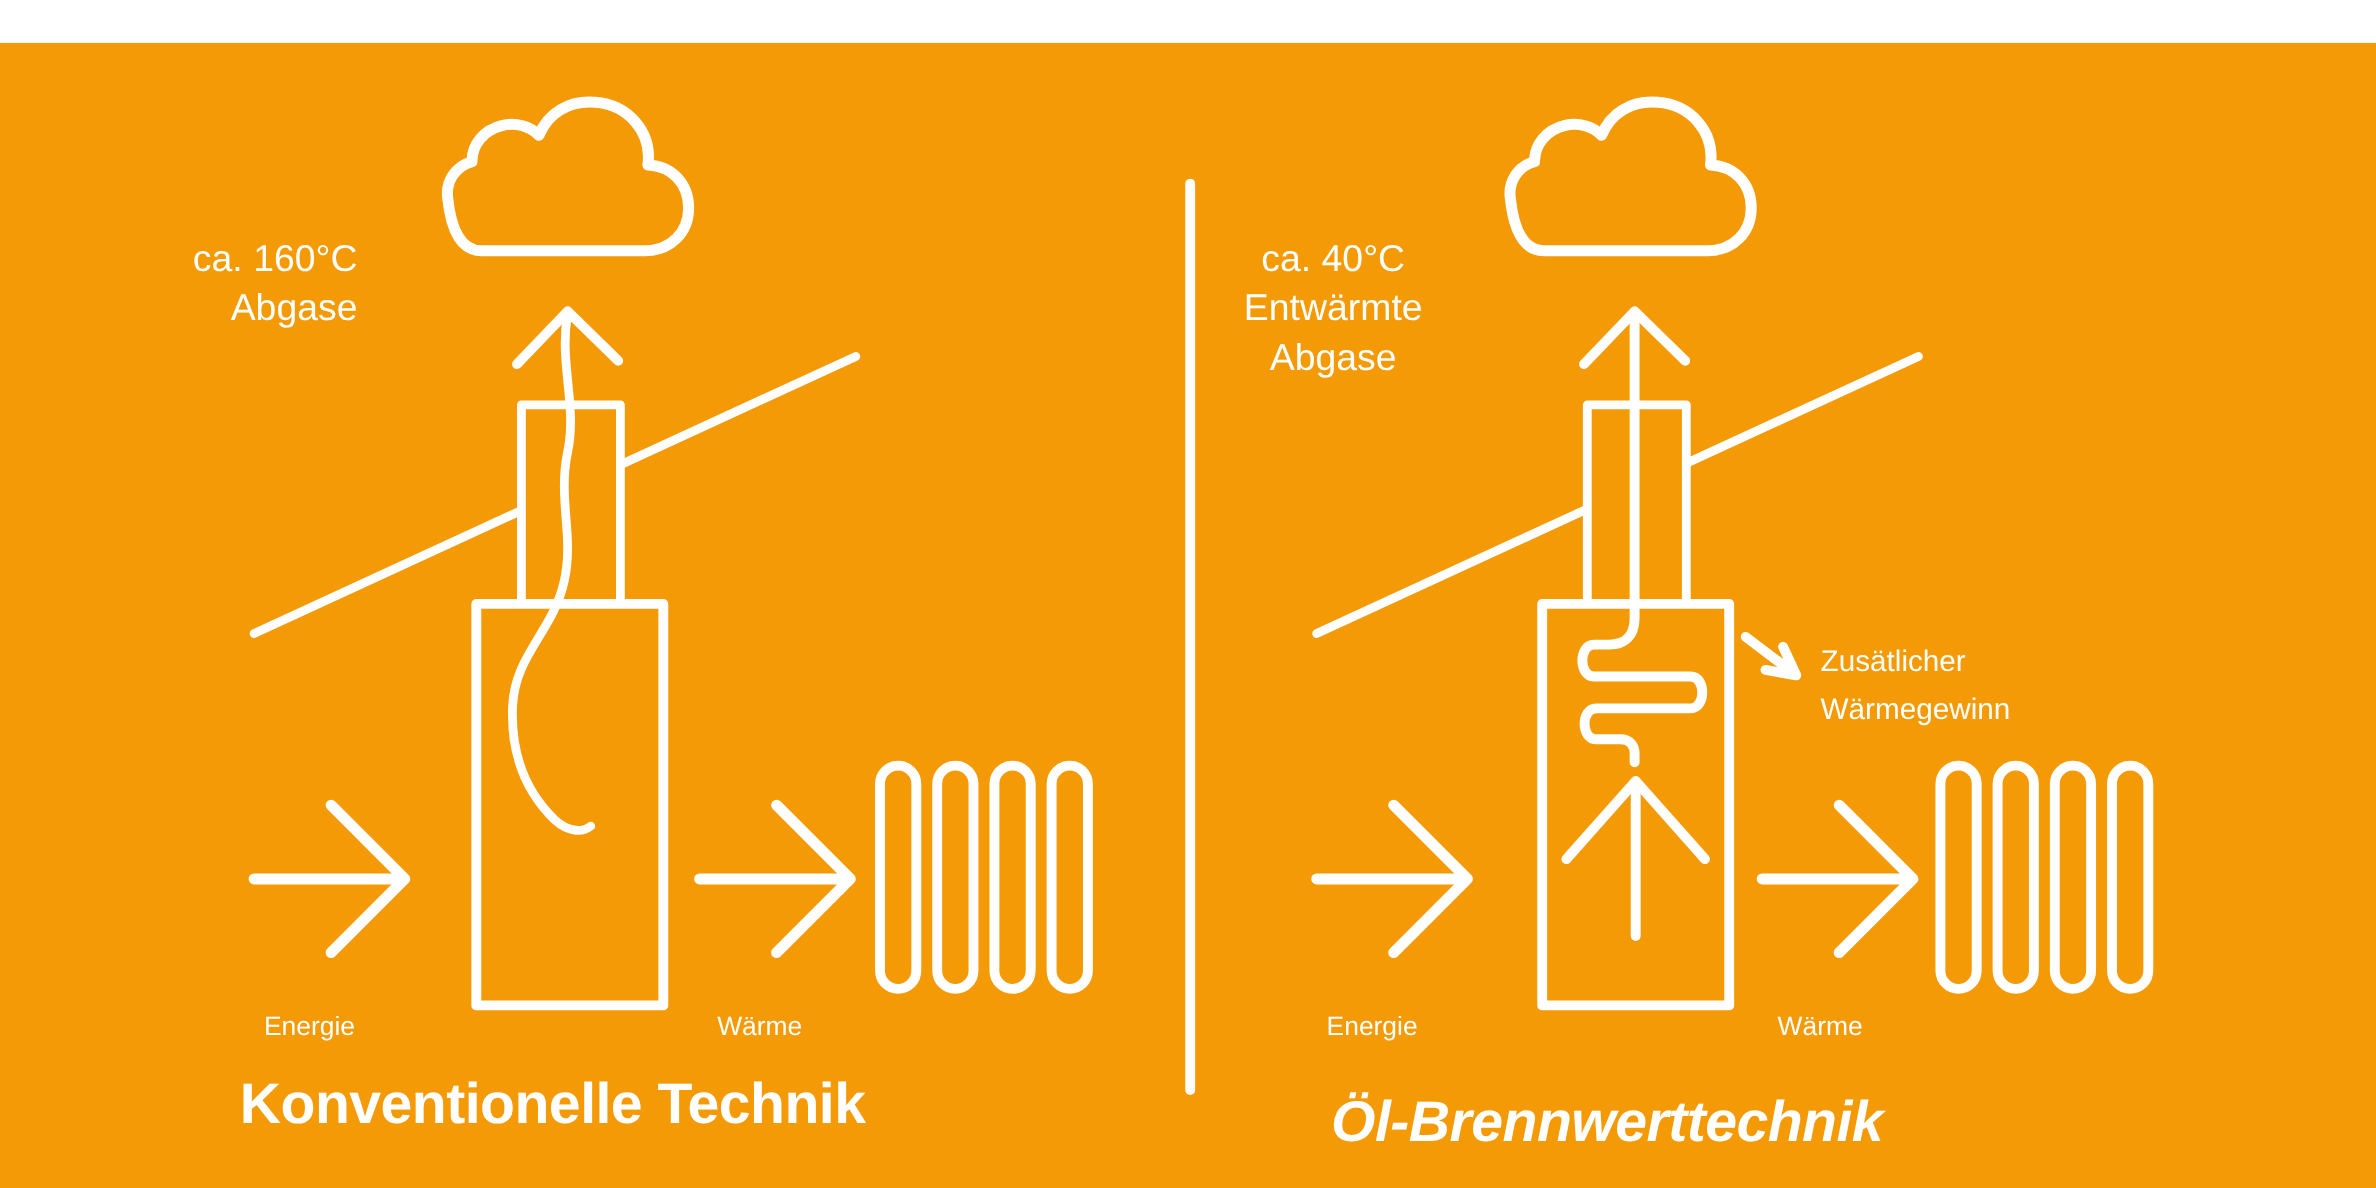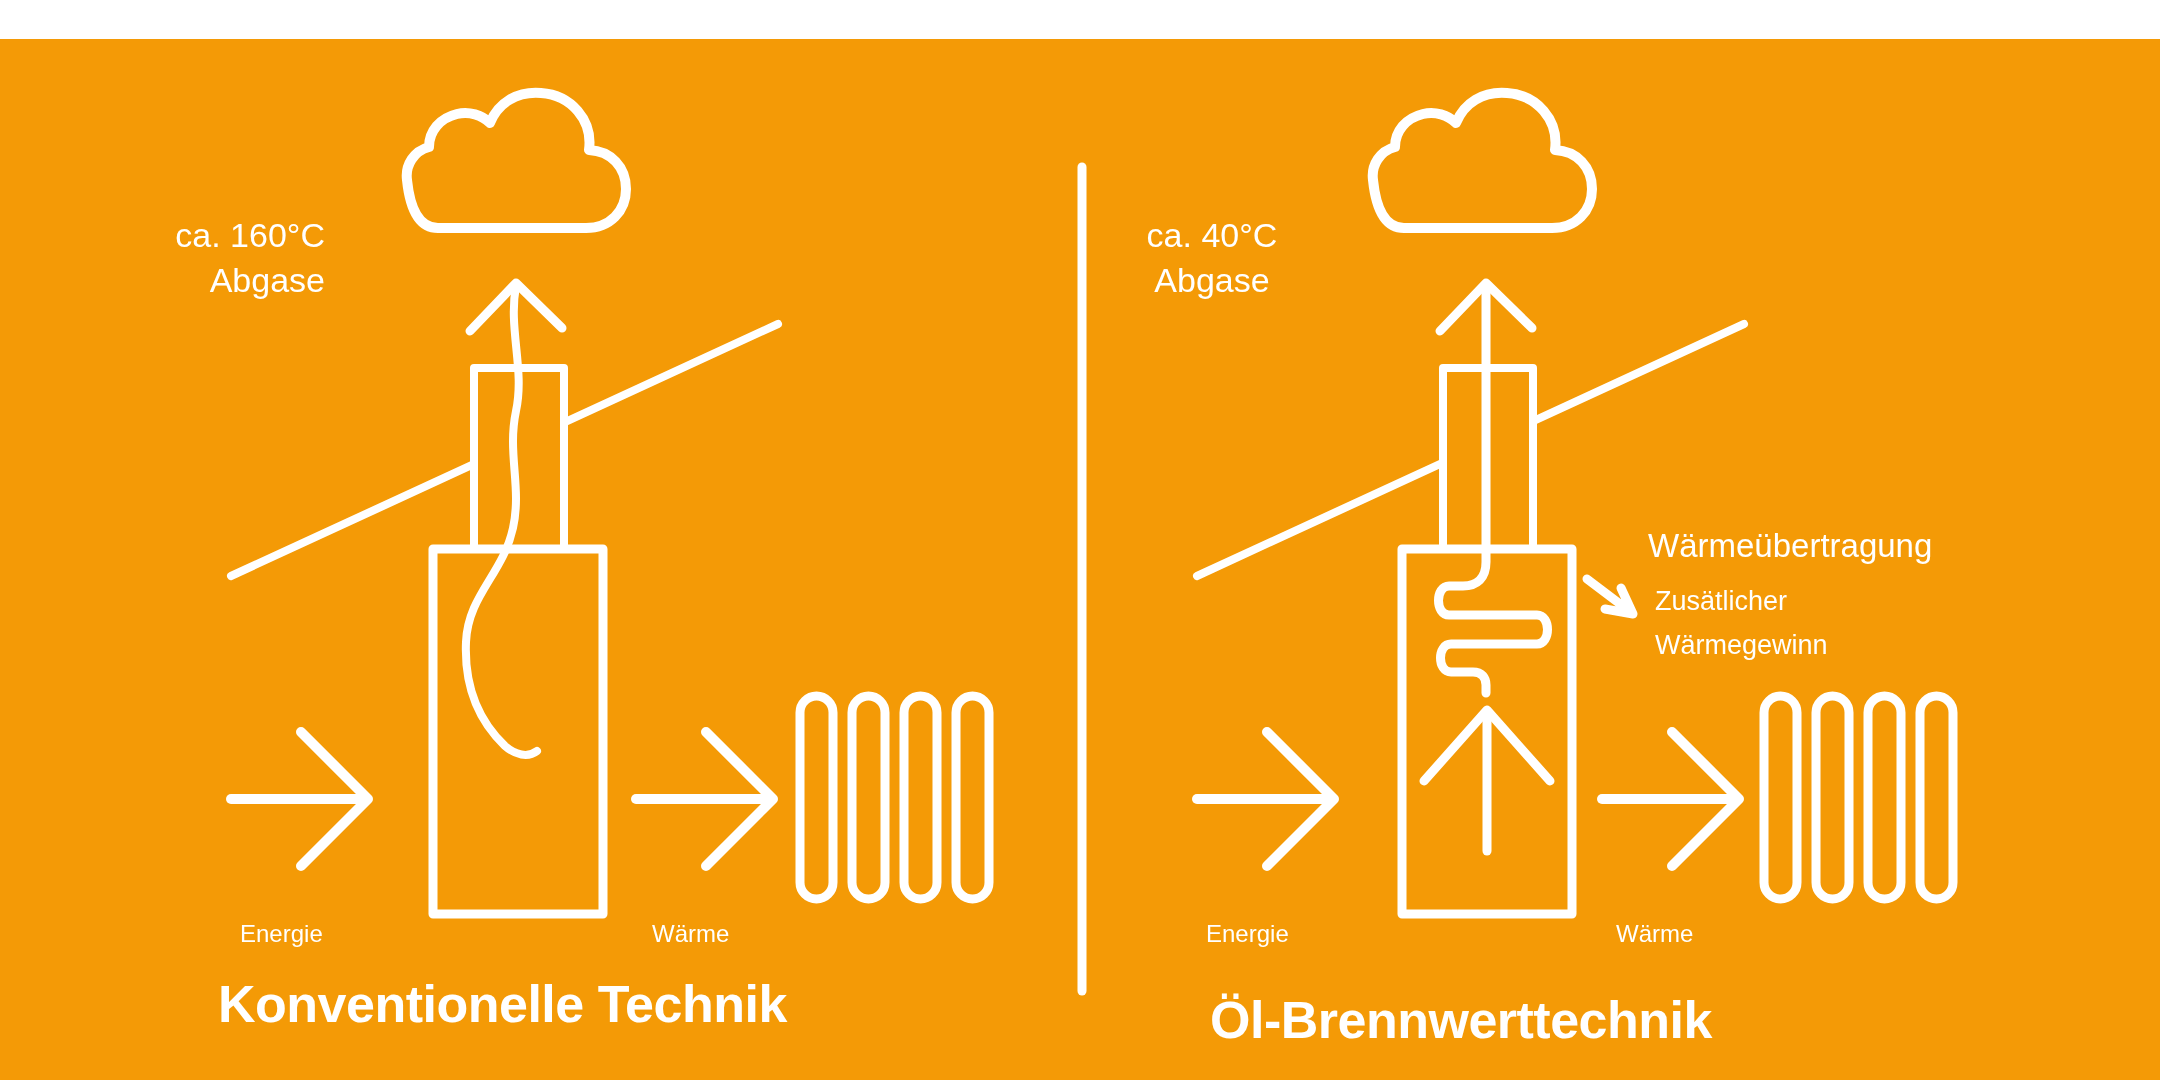--- a/index.html
+++ b/index.html
@@ -21,21 +21,21 @@
   .note-right{left:1080px;top:174px;width:264px;text-align:center;}
   .heat-transfer{left:1648px;top:487px;font-size:33px;line-height:40px;}
   .heat-gain{left:1655px;top:540px;font-size:27px;line-height:44px;}
   .lbl{font-size:24px;line-height:38px;font-weight:400;}
   .lbl-energie-l{left:240px;top:876px;}
   .lbl-waerme-l{left:652px;top:876px;}
   .lbl-energie-r{left:1206px;top:876px;}
   .lbl-waerme-r{left:1616px;top:876px;}
   .title{font-size:52px;line-height:58px;font-weight:700;letter-spacing:-0.5px;}
   .title-left{left:218px;top:936px;}
-  .title-right{left:1210px;top:952px;}
+  .title-right{left:1210px;top:952px;font-style:italic;}
 </style>
 </head>
 <body>
 
 <div class="canvas" style="background: rgb(244, 154, 6); margin-top: 39px;">
 
   <svg class="artwork" width="2160" height="1080" viewBox="0 0 2160 1080">
     <defs>
       <path id="cloud" d="M 438 189 L 586 189 C 610 189 626 172 626 150 C 626 128 611 112 589 111
                          C 593 81 571 56 541 54 C 517 52 498 64 490 84 C 482 76 469 72 457 75
@@ -81,24 +81,24 @@
     <use href="#radiator" transform="translate(1764,657)" class="stroke" stroke-width="9"></use>
   </svg>
 
   <div class="txt small note-left">
     <div>ca. 160°C</div>
     <div>Abgase</div>
   </div>
 
   <div class="txt small note-right">
     <div>ca. 40°C</div>
+    <div>Entwärmte</div>
     <div>Abgase</div>
   </div>
 
-  <div class="txt heat-transfer">Wärmeübertragung</div>
 
   <div class="txt heat-gain">
     <div>Zusätlicher</div>
     <div>Wärmegewinn</div>
   </div>
 
   <div class="txt lbl lbl-energie-l">Energie</div>
   <div class="txt lbl lbl-waerme-l">Wärme</div>
   <div class="txt lbl lbl-energie-r">Energie</div>
   <div class="txt lbl lbl-waerme-r">Wärme</div>

